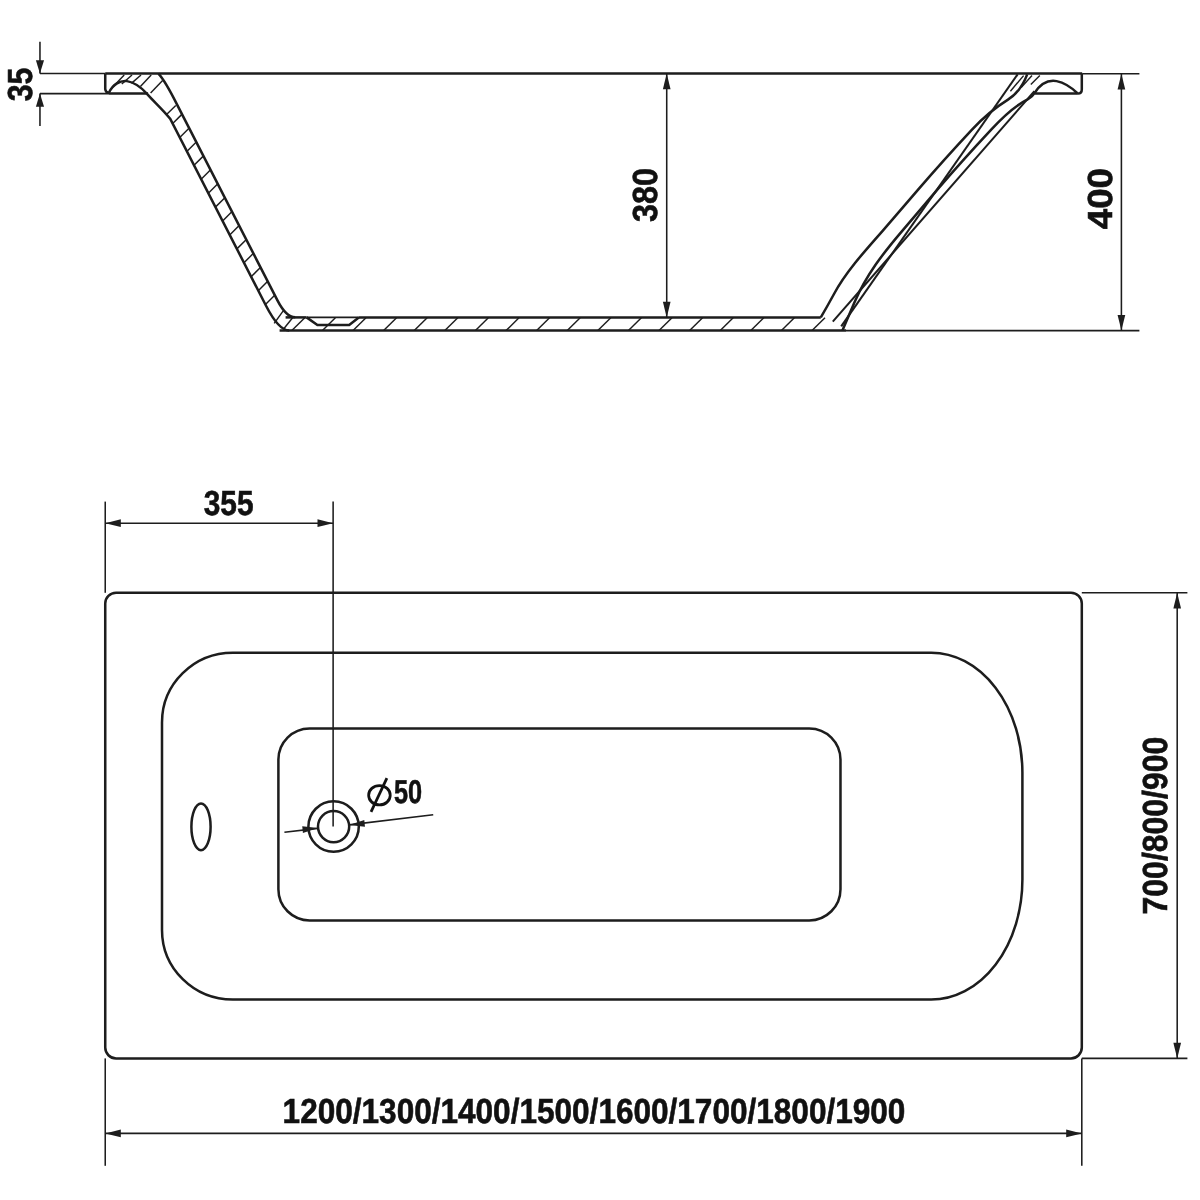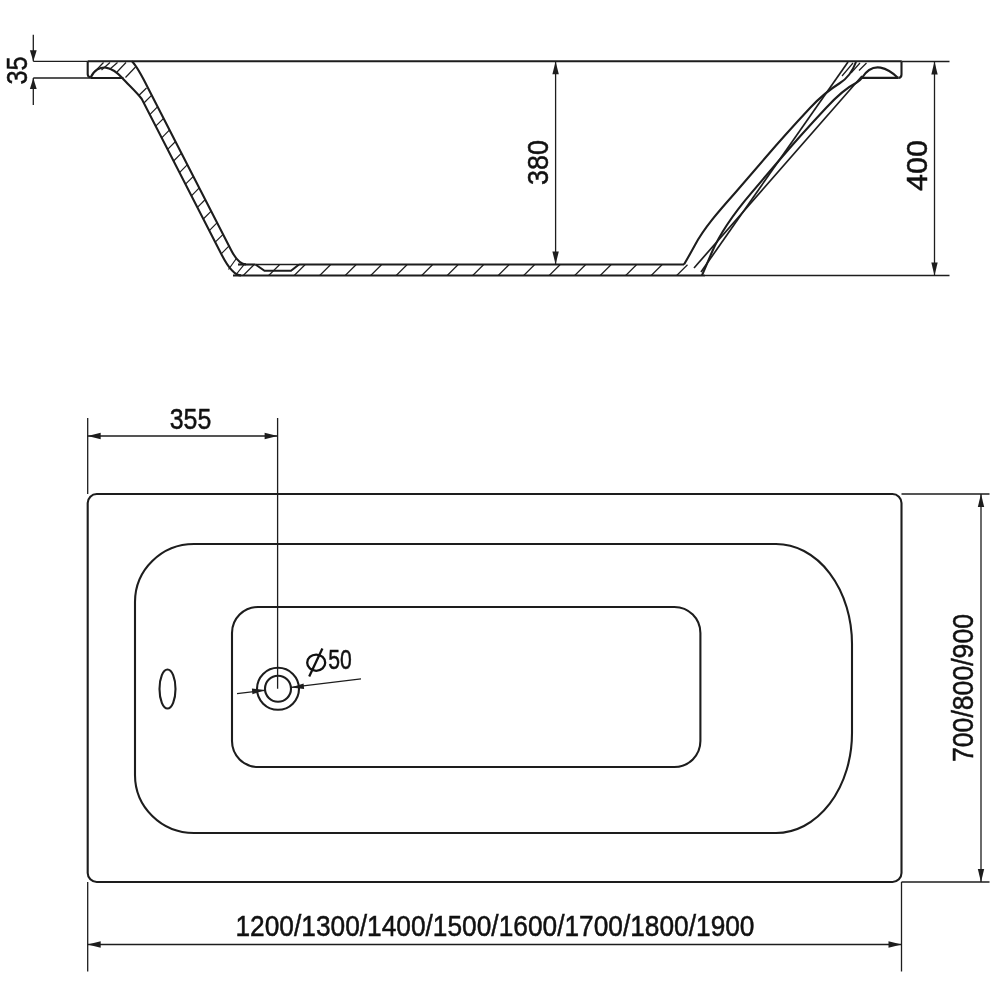--- a/index.html
+++ b/index.html
@@ -1,17 +1,17 @@
 <!DOCTYPE html>
 <html><head>
 <meta charset="utf-8">
 <style>
 html,body{margin:0;padding:0;background:#ffffff;}
 svg{display:block;}
-.w{transform:translateZ(0);width:1000px;height:1000px;}
+.w{transform:translateZ(0);width:1000px;height:1000px;font-weight:bold;}
 </style>
 </head>
 <body>
 
 <div class="w">
 <svg width="1000" height="1000" viewBox="0 0 1000 1000">
 
 <line x1="87.7" y1="61.3" x2="901.8" y2="61.3" stroke="#1d1d1d" stroke-width="2.1"></line>
 
 <line x1="33.3" y1="61.3" x2="87.7" y2="61.3" stroke="#1d1d1d" stroke-width="1.3"></line>

